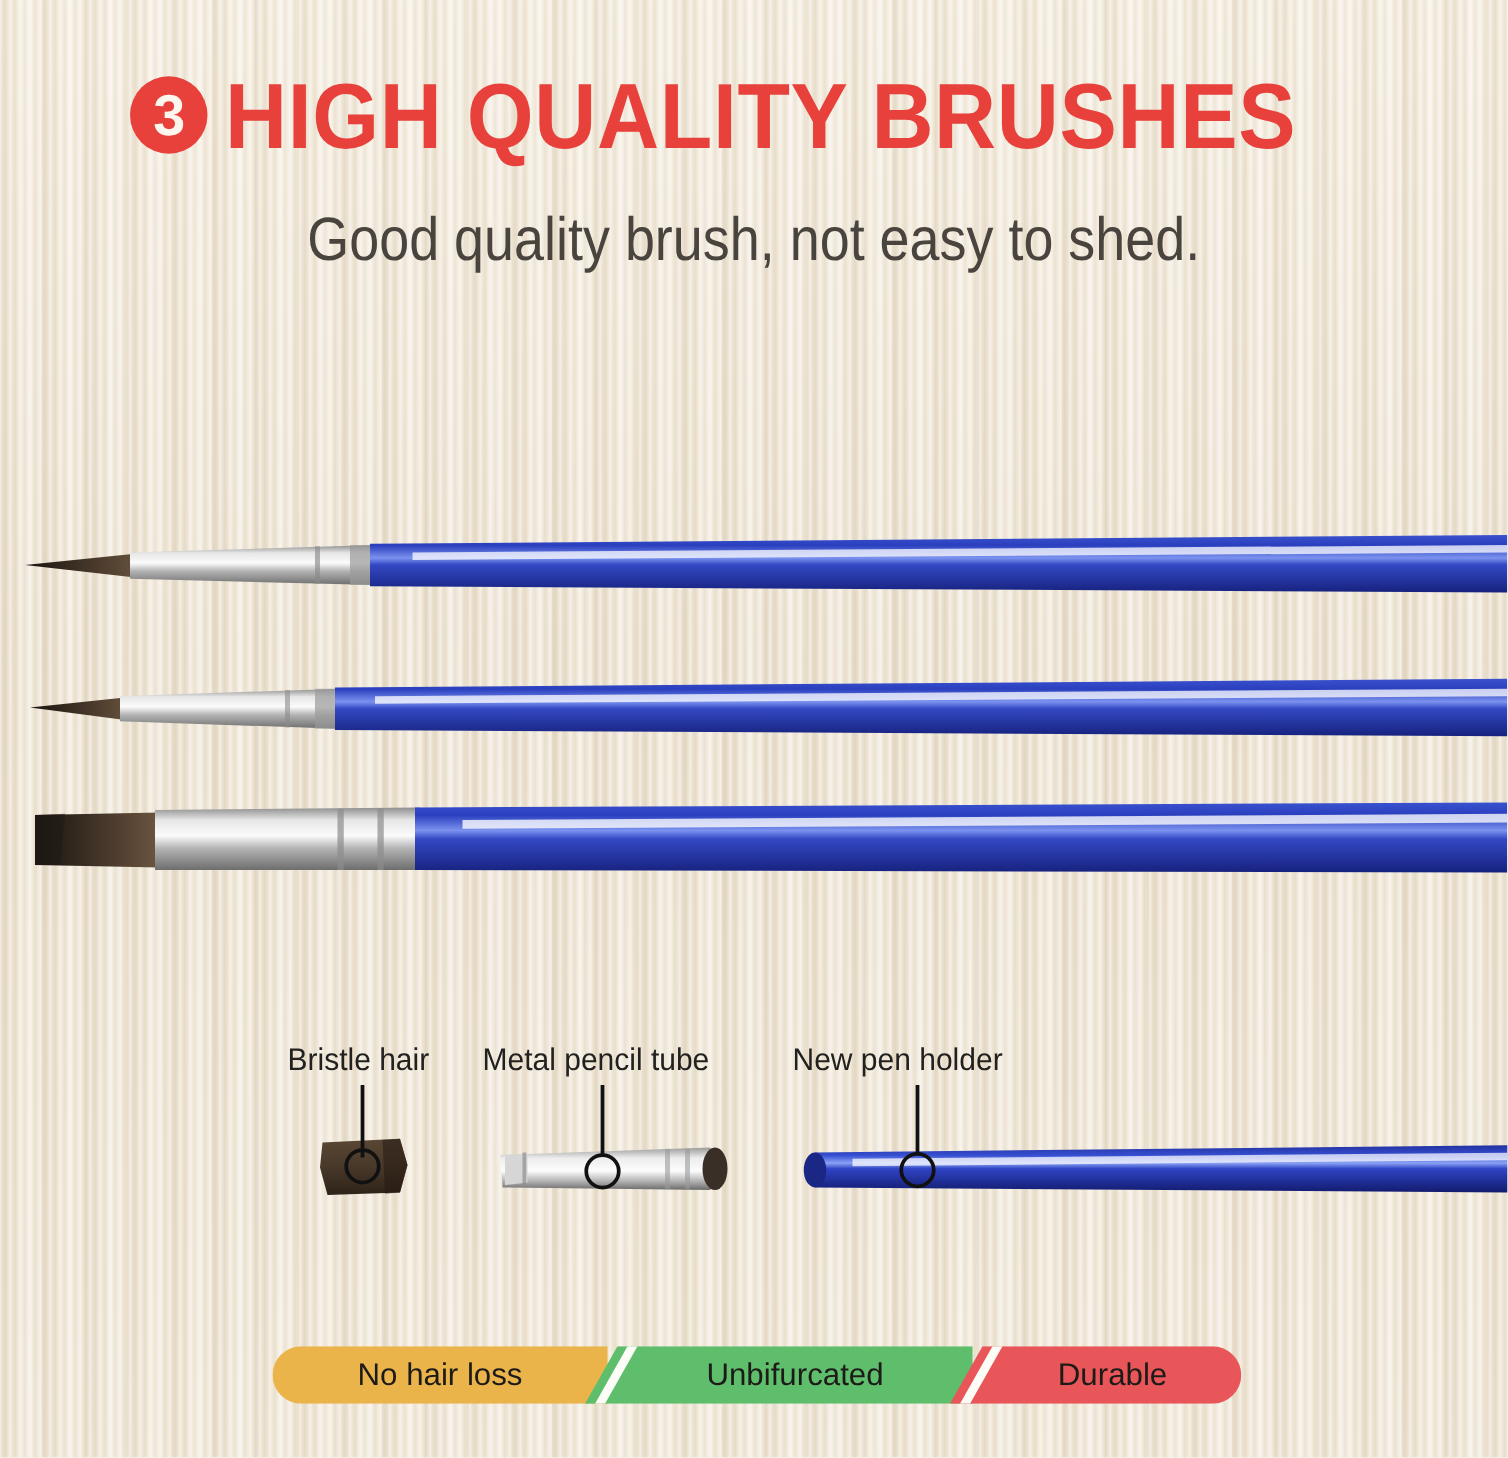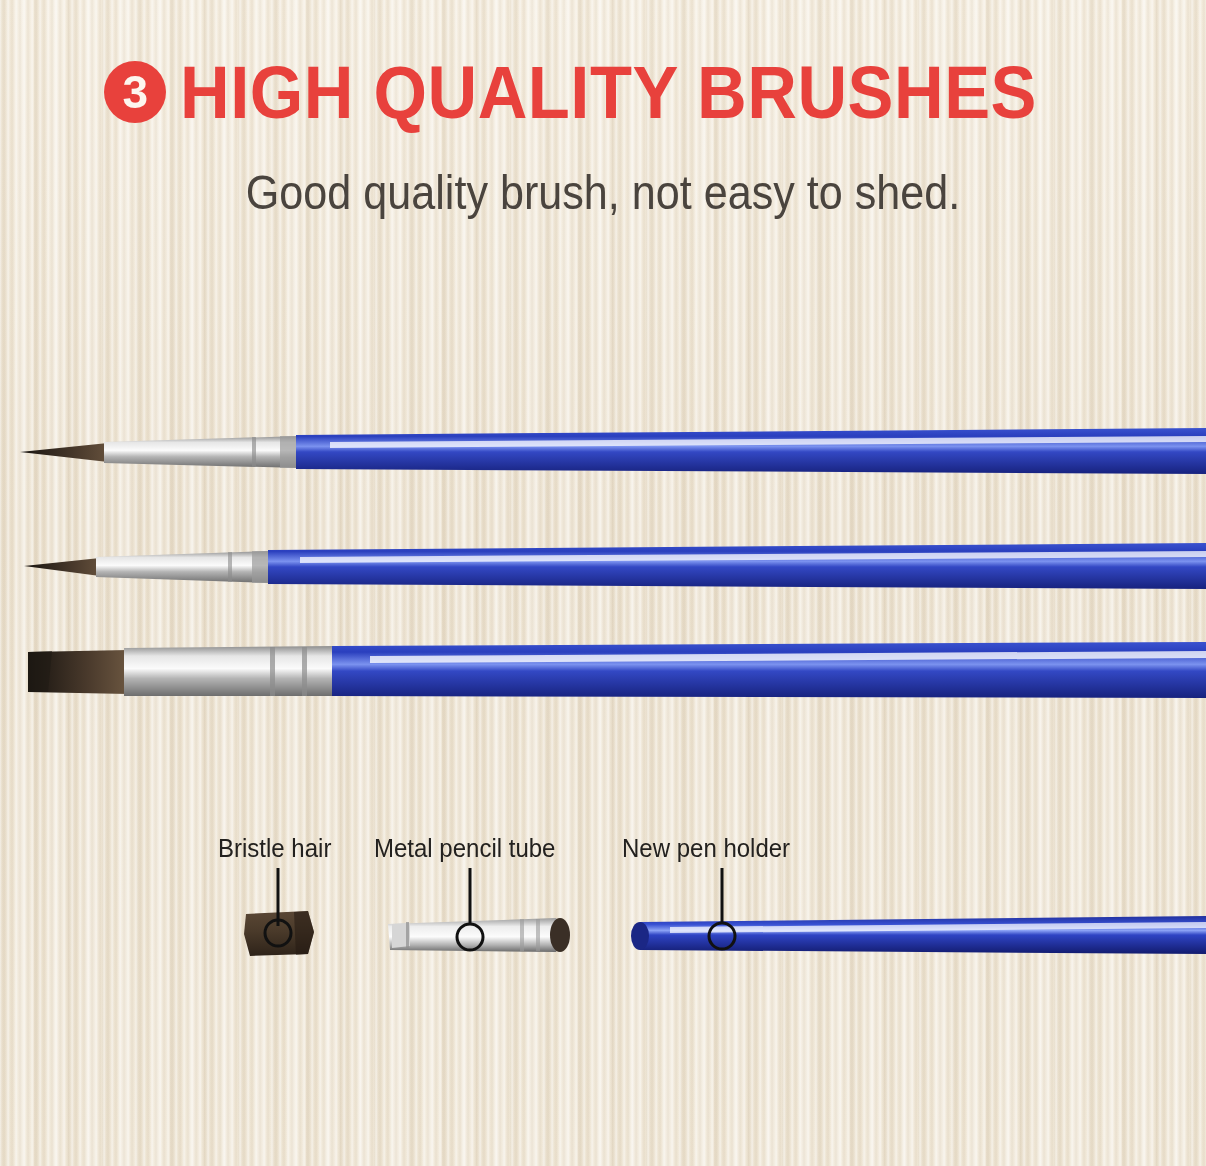--- a/index.html
+++ b/index.html
@@ -84,21 +84,21 @@
     position: absolute;
     left: 0;
     width: 1206px;
     height: 90px;
   }
   .brush svg { display: block; }
 
   
   .callouts {
     position: absolute;
-    left: 0;
+    left: 12px;
     top: 826px;
     width: 1098px;
     height: 180px;
   }
   .callout-label {
     position: absolute;
     font-size: 25px;
     color: #23211f;
     white-space: nowrap;
     font-family: "Liberation Sans", sans-serif;
@@ -234,14 +234,33 @@
       <circle cx="278" cy="107" r="13" fill="none" stroke="#111111" stroke-width="3"></circle>
 
       <line x1="470" y1="42" x2="470" y2="99" stroke="#111111" stroke-width="3"></line>
       <circle cx="470" cy="111" r="13" fill="none" stroke="#111111" stroke-width="3"></circle>
 
       <line x1="722" y1="42" x2="722" y2="98" stroke="#111111" stroke-width="3"></line>
       <circle cx="722" cy="110" r="13" fill="none" stroke="#111111" stroke-width="3"></circle>
     </svg>
   </div>
 
+  <div class="banner">
+    <svg width="775" height="46" viewBox="0 0 775 46">
+      <defs>
+        <clipPath id="pillClip">
+          <rect x="0" y="0" width="775" height="46" rx="23" ry="23"></rect>
+        </clipPath>
+      </defs>
+      <g clip-path="url(#pillClip)">
+        <rect x="0" y="0" width="268" height="46" fill="#ebb44a"></rect>
+        <path d="M250,46 L276,0 L560,0 L560,46 Z" fill="#5fbe6b"></path>
+        <path d="M542,46 L568,0 L775,0 L775,46 Z" fill="#e8565a"></path>
+        <path d="M258,46 L284,0 L292,0 L266,46 Z" fill="#fdfdf8"></path>
+        <path d="M550,46 L576,0 L584,0 L558,46 Z" fill="#fdfdf8"></path>
+      </g>
+      <text x="134" y="31" text-anchor="middle" font-family="Liberation Sans, sans-serif" font-size="25" fill="#1d1b18">No hair loss</text>
+      <text x="418" y="31" text-anchor="middle" font-family="Liberation Sans, sans-serif" font-size="25" fill="#1d1b18">Unbifurcated</text>
+      <text x="672" y="31" text-anchor="middle" font-family="Liberation Sans, sans-serif" font-size="25" fill="#1d1b18">Durable</text>
+    </svg>
+  </div>
 
 </div>
 
 </body></html>

